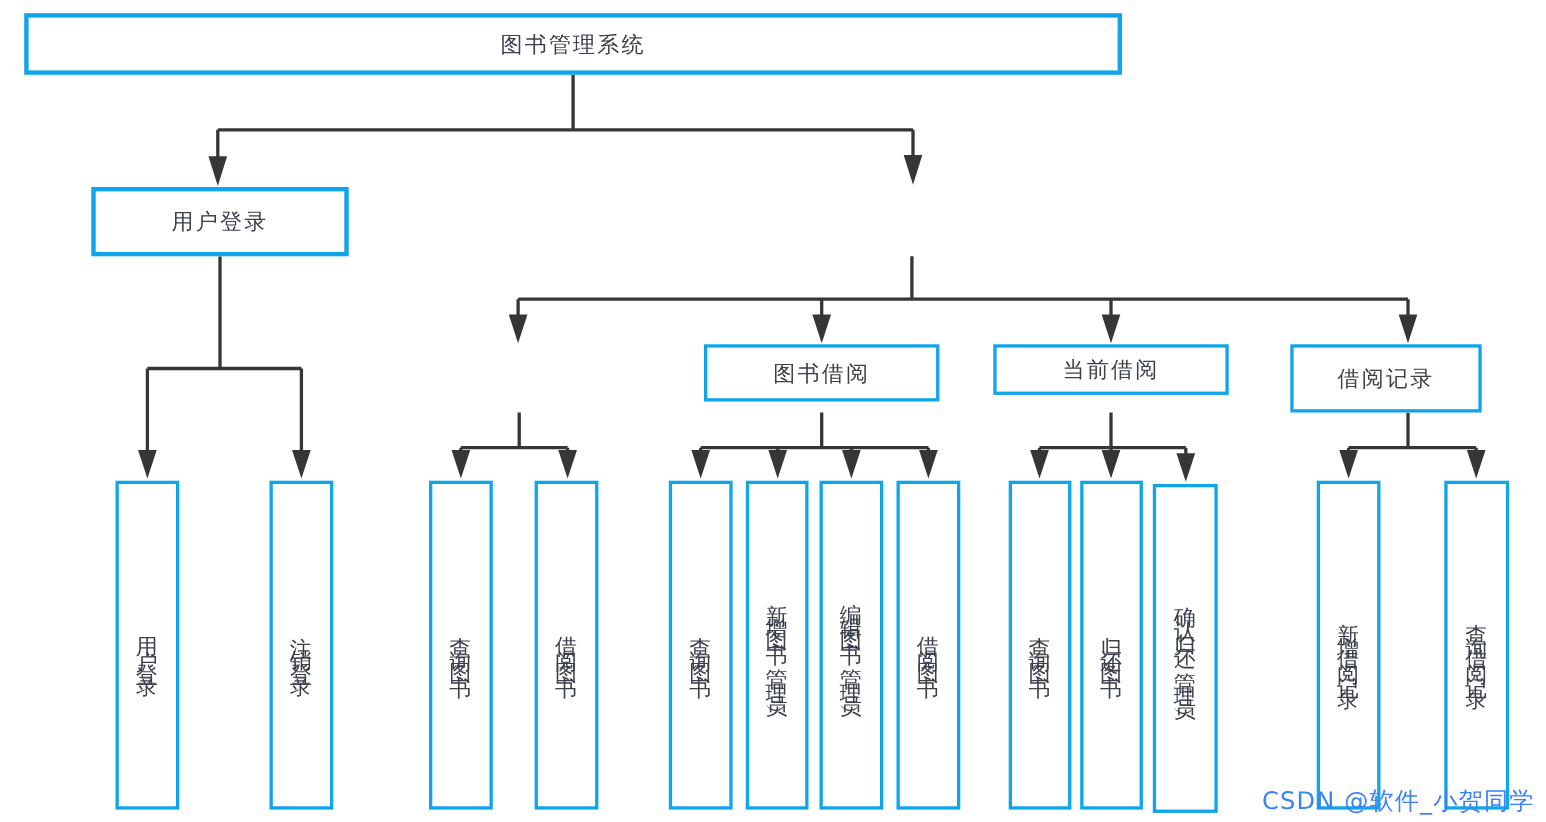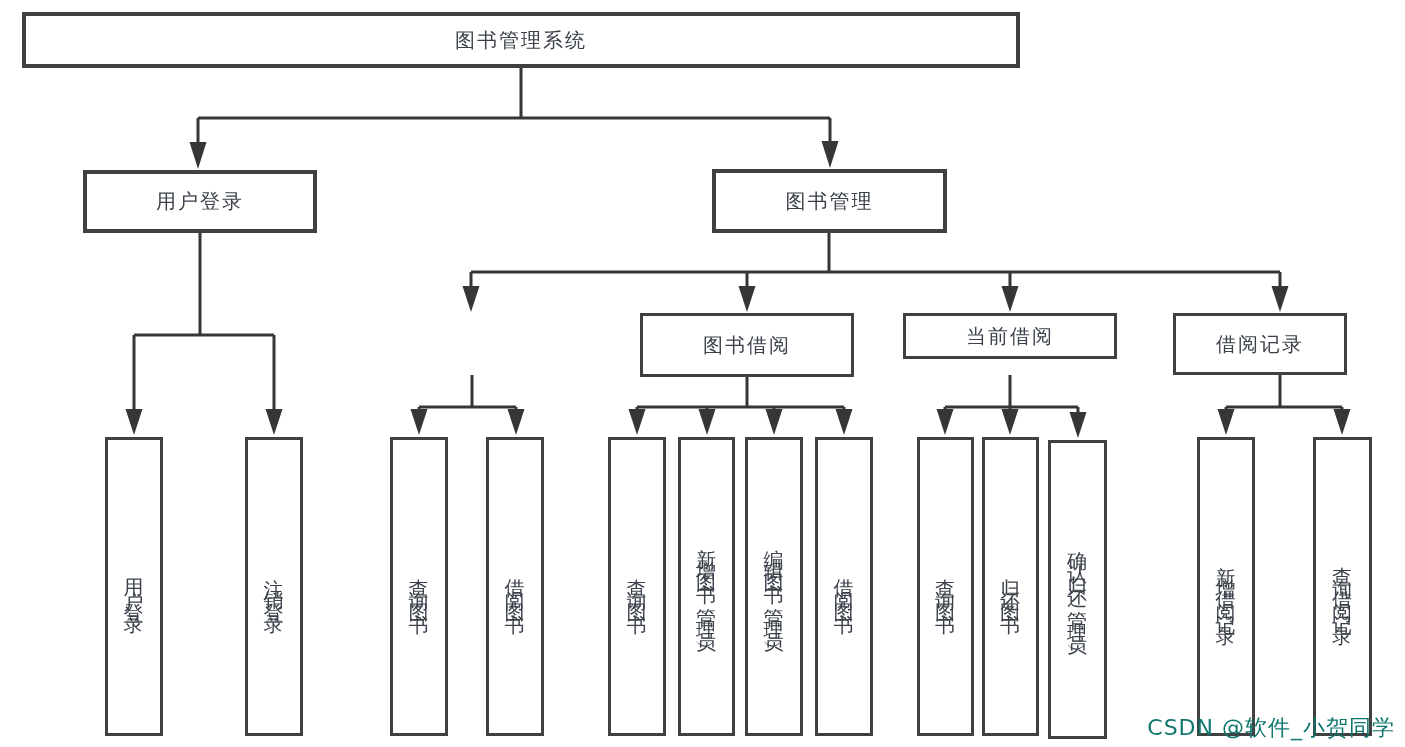--- a/index.html
+++ b/index.html
@@ -1,35 +1,35 @@
 <!DOCTYPE html>
 <html><head>
 <meta charset="utf-8">
 <style>
   * { margin:0; padding:0; box-sizing:border-box; }
   html,body { background:#ffffff; }
   body { font-family:"DejaVu Sans","Liberation Sans",sans-serif; }
   .canvas { position:relative; width:1405px; height:747px; background:#ffffff; overflow:hidden; }
   .connectors { position:absolute; left:0; top:0; }
   .node {
-    position:absolute; background:#ffffff; border:3px solid #404040;
+    position:absolute; background:#ffffff; border:3px solid #0ea5e9;
     display:flex; align-items:center; justify-content:center;
     color:#3b404a;
   }
   .hbox { font-size:20px; letter-spacing:2px; }
   .root-box { border-width:4px; }
   .lv2 { border-width:4px; }
   .vbox { top:437px; width:58px; height:299px; }
   .vtext {
     writing-mode:vertical-rl; text-orientation:mixed;
     font-size:20px; line-height:1; letter-spacing:12px;
   }
   .watermark {
     position:absolute; right:10px; bottom:4px; z-index:5;
-    font-size:22px; color:#0f766e; letter-spacing:1px;
+    font-size:22px; color:#3b82f6; letter-spacing:1px;
   }
 </style>
 </head>
 <body>
 
 <div class="canvas">
 
   <svg class="connectors" width="1405" height="747" viewBox="0 0 1405 747">
 
     <g stroke="#363636" stroke-width="3" fill="none">
@@ -94,25 +94,22 @@
     </g>
   </svg>
 
   <div class="node hbox root-box" style="left:22px;top:12px;width:998px;height:56px">
     <span>图书管理系统</span>
   </div>
 
   <div class="node hbox lv2" style="left:83px;top:170px;width:234px;height:63px">
     <span>用户登录</span>
   </div>
-  <div class="node hbox lv2" style="left:712px;top:169px;width:235px;height:64px">
-    <span>图书管理</span>
-  </div>
 
-  <div class="node hbox" style="left:640px;top:313px;width:214px;height:64px">
+  <div class="node hbox" style="left:640px;top:313px;width:214px;height:52px">
     <span>图书借阅</span>
   </div>
   <div class="node hbox" style="left:903px;top:313px;width:214px;height:46px">
     <span>当前借阅</span>
   </div>
   <div class="node hbox" style="left:1173px;top:313px;width:174px;height:62px">
     <span>借阅记录</span>
   </div>
 
   <div class="node vbox" style="left:105px">

